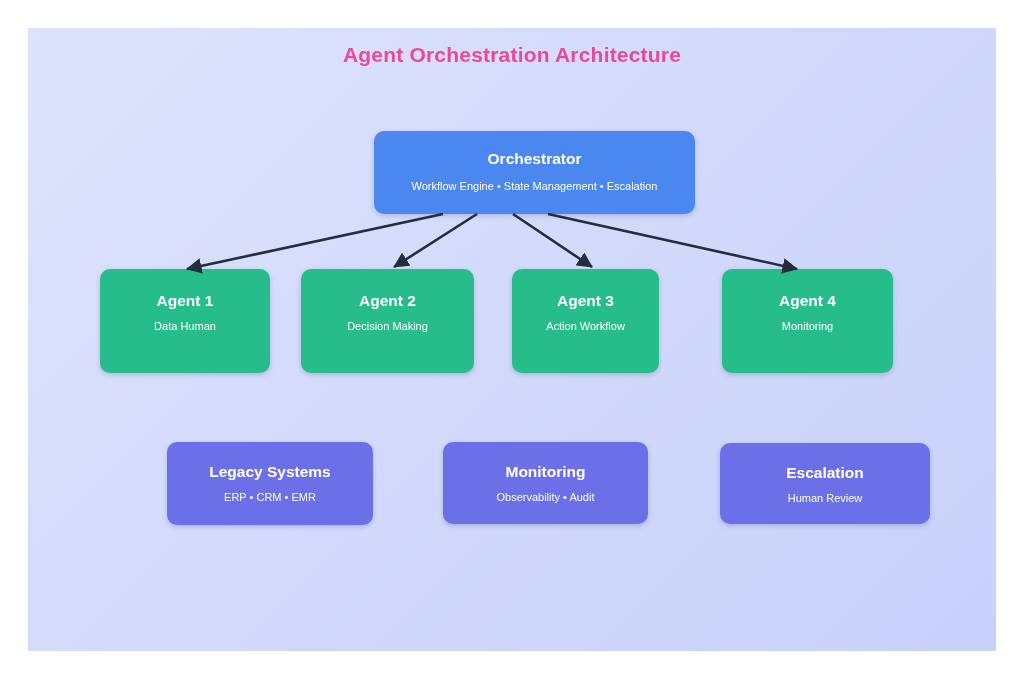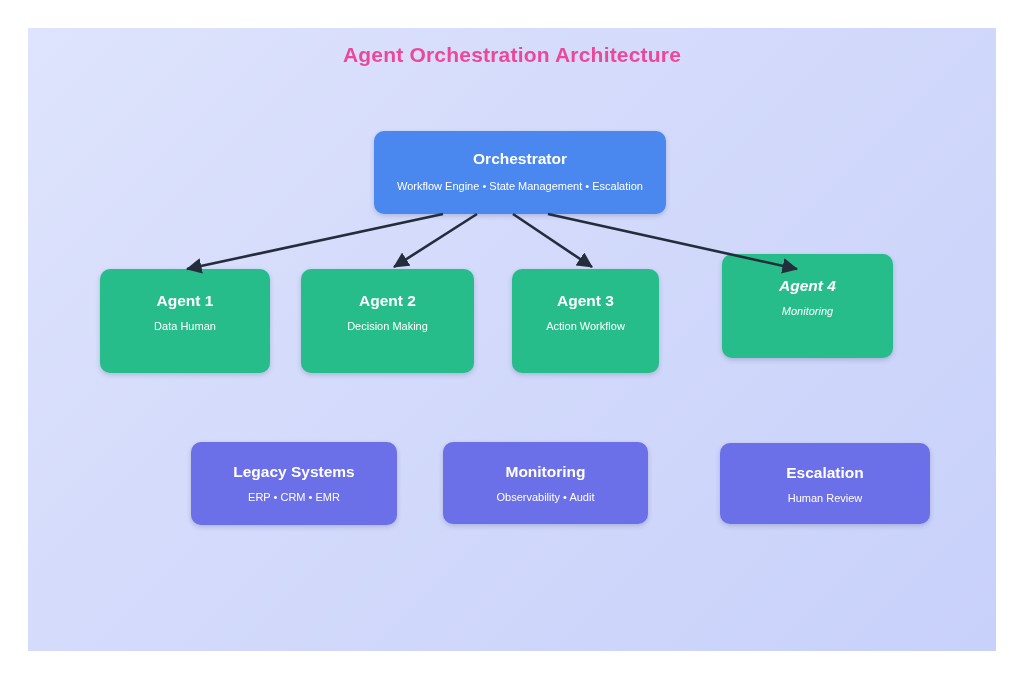--- a/index.html
+++ b/index.html
@@ -47,37 +47,37 @@
     line-height: 1.2;
     text-align: center;
   }
   .node-sub {
     color: #ffffff;
     font-size: 11px;
     line-height: 1.2;
     text-align: center;
   }
   .node-orchestrator {
-    left: 374px; top: 131px; width: 292px; height: 83px;
+    left: 374px; top: 131px; width: 321px; height: 83px;
     background: #4a87ee;
     padding-top: 19px; gap: 11px;
   }
   .node-agent {
     background: #27bd8b;
     padding-top: 23px; gap: 9px;
   }
   .node-agent1 { left: 100px; top: 269px; width: 170px; height: 104px; }
   .node-agent2 { left: 301px; top: 269px; width: 173px; height: 104px; }
   .node-agent3 { left: 512px; top: 269px; width: 147px; height: 104px; }
-  .node-agent4 { left: 722px; top: 254px; width: 171px; height: 104px; font-style: italic; }
+  .node-agent4 { left: 722px; top: 269px; width: 171px; height: 104px; }
   .node-support {
     background: #6b6fe8;
     padding-top: 21px; gap: 9px;
   }
-  .node-legacy     { left: 167px; top: 442px; width: 206px; height: 83px; margin-left: 24px; }
+  .node-legacy     { left: 167px; top: 442px; width: 206px; height: 83px; }
   .node-monitoring { left: 443px; top: 442px; width: 205px; height: 82px; }
   .node-escalation { left: 720px; top: 443px; width: 210px; height: 81px; }
   .edges-svg {
     position: absolute;
     left: 0; top: 0;
     width: 1024px; height: 678px;
     pointer-events: none;
     z-index: 2;
   }
   .edge-line {

